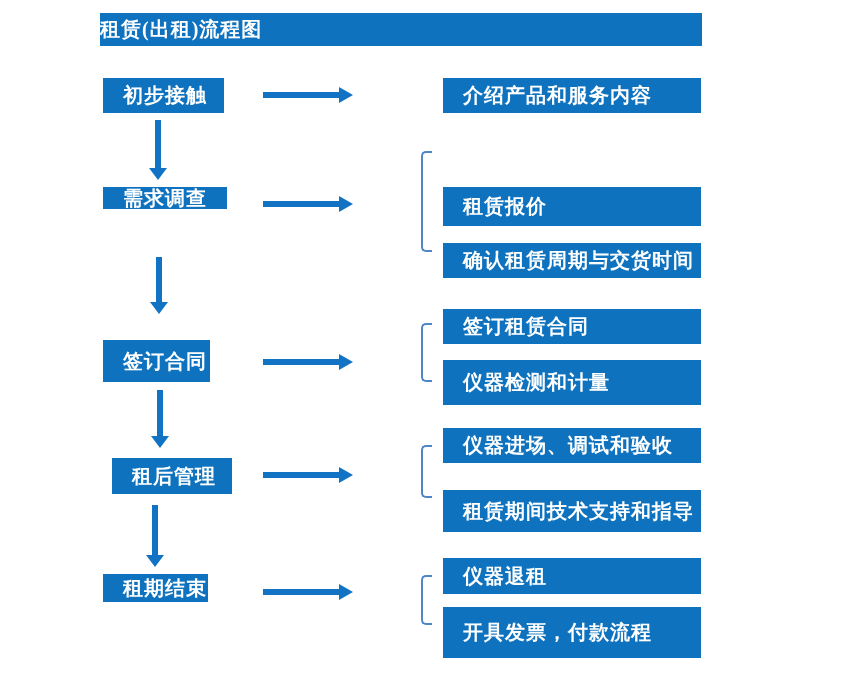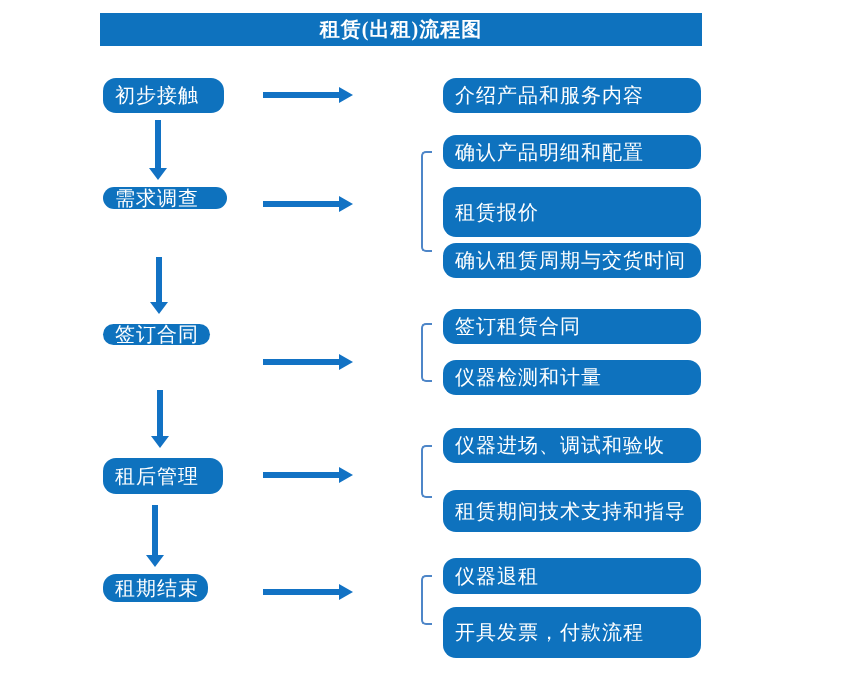--- a/index.html
+++ b/index.html
@@ -14,30 +14,29 @@
     position:relative;
     width:844px;height:688px;
     background:var(--bg);
     font-family:"Liberation Serif","DejaVu Serif",serif;
     overflow:hidden;
   }
   .title-bar{
     position:absolute;left:100px;top:13px;width:602px;height:33px;
     background:var(--box-fill);color:var(--text);
     font-size:20px;font-weight:bold;letter-spacing:1px;
-    text-align:center;line-height:33px;
+    line-height:33px;
   }
   .stage-box,.detail-box{
     position:absolute;
     background:var(--box-fill);color:var(--text);
-    font-size:20px;font-weight:normal;letter-spacing:1px;
-    box-sizing:border-box;padding-left:12px;
+    font-size:20px;font-weight:bold;letter-spacing:1px;
+    box-sizing:border-box;padding-left:20px;
     display:flex;align-items:center;
     white-space:nowrap;
-    border-radius:13px;
   }
   .detail-box{width:258px;left:443px;text-align:center;}
   .h-arrow{position:absolute;width:90px;height:16px;}
   .h-arrow .shaft{position:absolute;left:0;top:5px;width:77px;height:6px;background:var(--arrow-fill);}
   .h-arrow .head{position:absolute;right:0;top:0;width:0;height:0;
     border-top:8px solid transparent;border-bottom:8px solid transparent;
     border-left:14px solid var(--arrow-fill);}
   .v-arrow{position:absolute;width:18px;}
   .v-arrow .shaft{position:absolute;left:6px;top:0;width:6px;height:calc(100% - 12px);background:var(--arrow-fill);}
   .v-arrow .head{position:absolute;bottom:0;left:0;width:0;height:0;
@@ -52,22 +51,22 @@
 </style>
 </head>
 <body>
 
 <div class="canvas">
 
   <div class="title-bar">租赁(出租)流程图</div>
 
   <div class="stage-box" style="left:103px;top:78px;width:121px;height:35px">初步接触</div>
   <div class="stage-box" style="left:103px;top:187px;width:124px;height:22px">需求调查</div>
-  <div class="stage-box" style="left:103px;top:324px;width:107px;height:21px">签订合同</div>
-  <div class="stage-box" style="left:103px;top:458px;width:120px;height:36px">租后管理</div>
+  <div class="stage-box" style="left:103px;top:340px;width:107px;height:42px">签订合同</div>
+  <div class="stage-box" style="left:112px;top:458px;width:120px;height:36px">租后管理</div>
   <div class="stage-box" style="left:103px;top:574px;width:105px;height:28px">租期结束</div>
 
   <div class="v-arrow" style="left:149px;top:120px;height:60px">
     <div class="shaft"></div>
       <div class="head"></div>
   </div>
   <div class="v-arrow" style="left:150px;top:257px;height:57px">
     <div class="shaft"></div>
       <div class="head"></div>
   </div>
@@ -101,26 +100,25 @@
       <div class="head"></div>
   </div>
 
   <div class="bracket" style="top:151px;height:101px"></div>
   <div class="bracket" style="top:323px;height:59px"></div>
   <div class="bracket" style="top:445px;height:53px"></div>
   <div class="bracket" style="top:575px;height:50px"></div>
 
   <div class="detail-box" style="top:78px;height:35px">介绍产品和服务内容</div>
 
-  <div class="detail-box" style="top:135px;height:34px">确认产品明细和配置</div>
-  <div class="detail-box" style="top:187px;height:50px">租赁报价</div>
+  <div class="detail-box" style="top:187px;height:39px">租赁报价</div>
   <div class="detail-box" style="top:243px;height:35px">确认租赁周期与交货时间</div>
 
   <div class="detail-box" style="top:309px;height:35px">签订租赁合同</div>
-  <div class="detail-box" style="top:360px;height:35px">仪器检测和计量</div>
+  <div class="detail-box" style="top:360px;height:45px">仪器检测和计量</div>
 
   <div class="detail-box" style="top:428px;height:35px">仪器进场、调试和验收</div>
   <div class="detail-box" style="top:490px;height:42px">租赁期间技术支持和指导</div>
 
   <div class="detail-box" style="top:558px;height:36px">仪器退租</div>
   <div class="detail-box" style="top:607px;height:51px">开具发票，付款流程</div>
 
 </div>
 
 </body></html>

